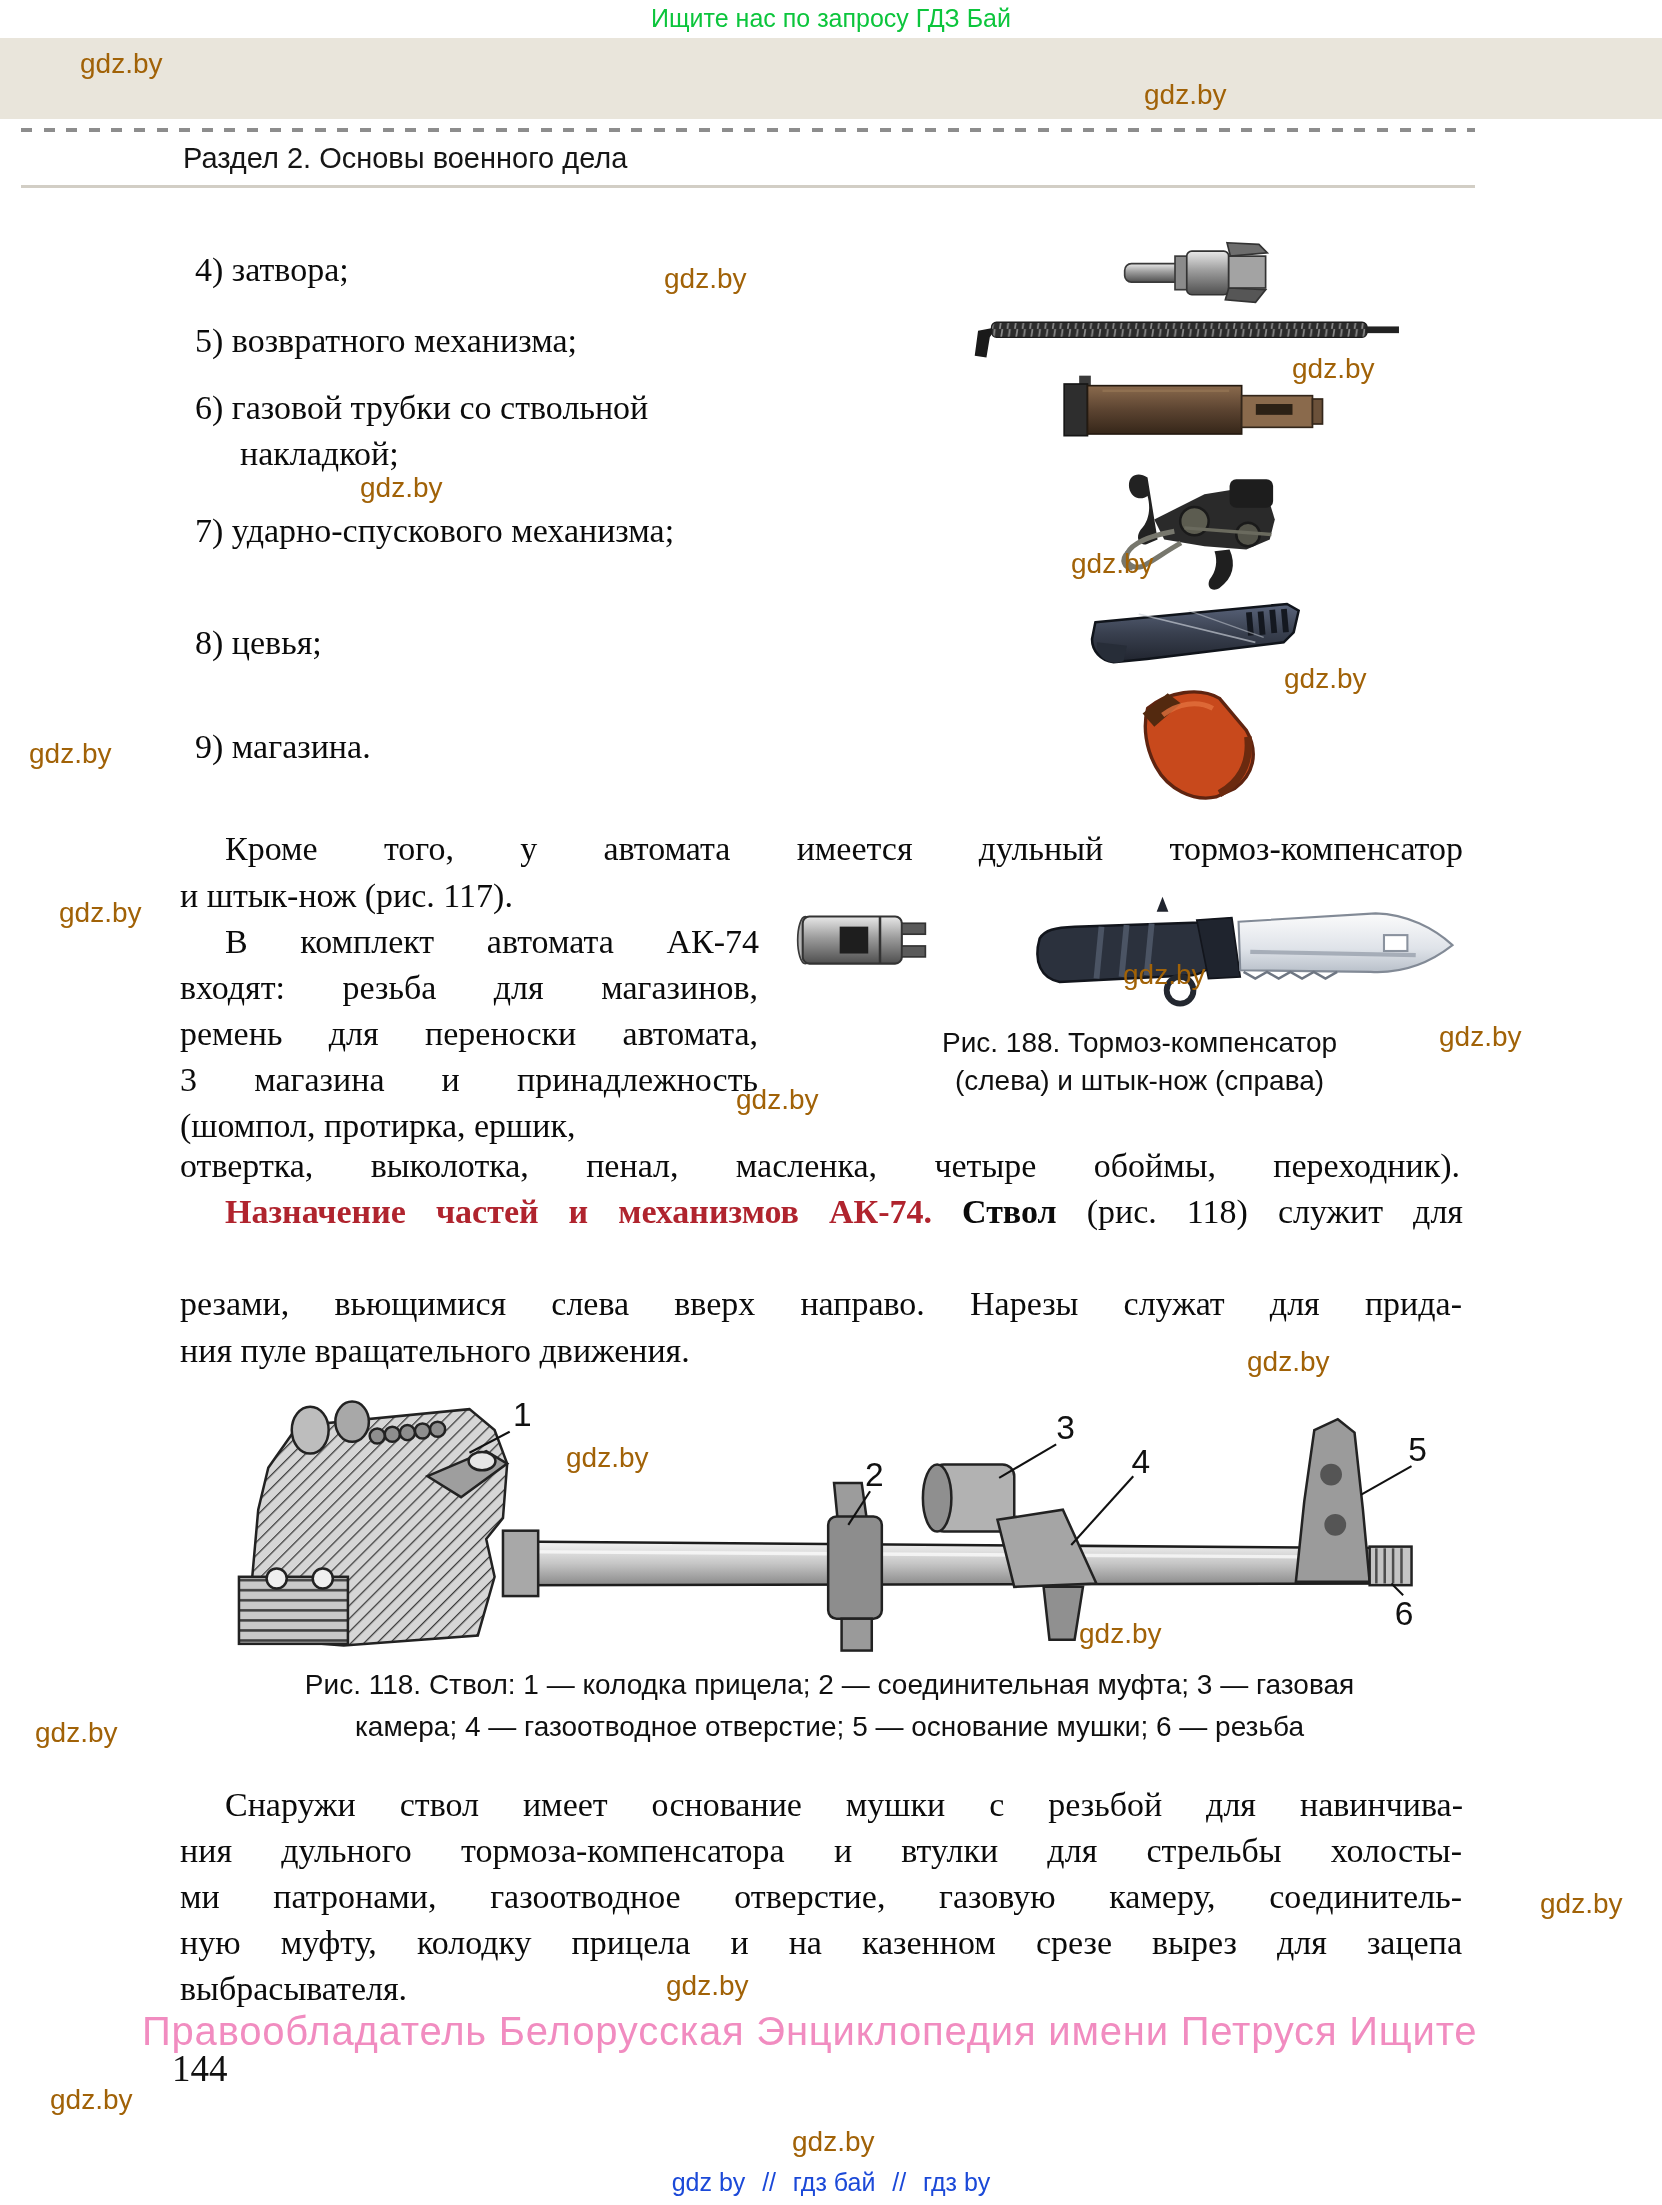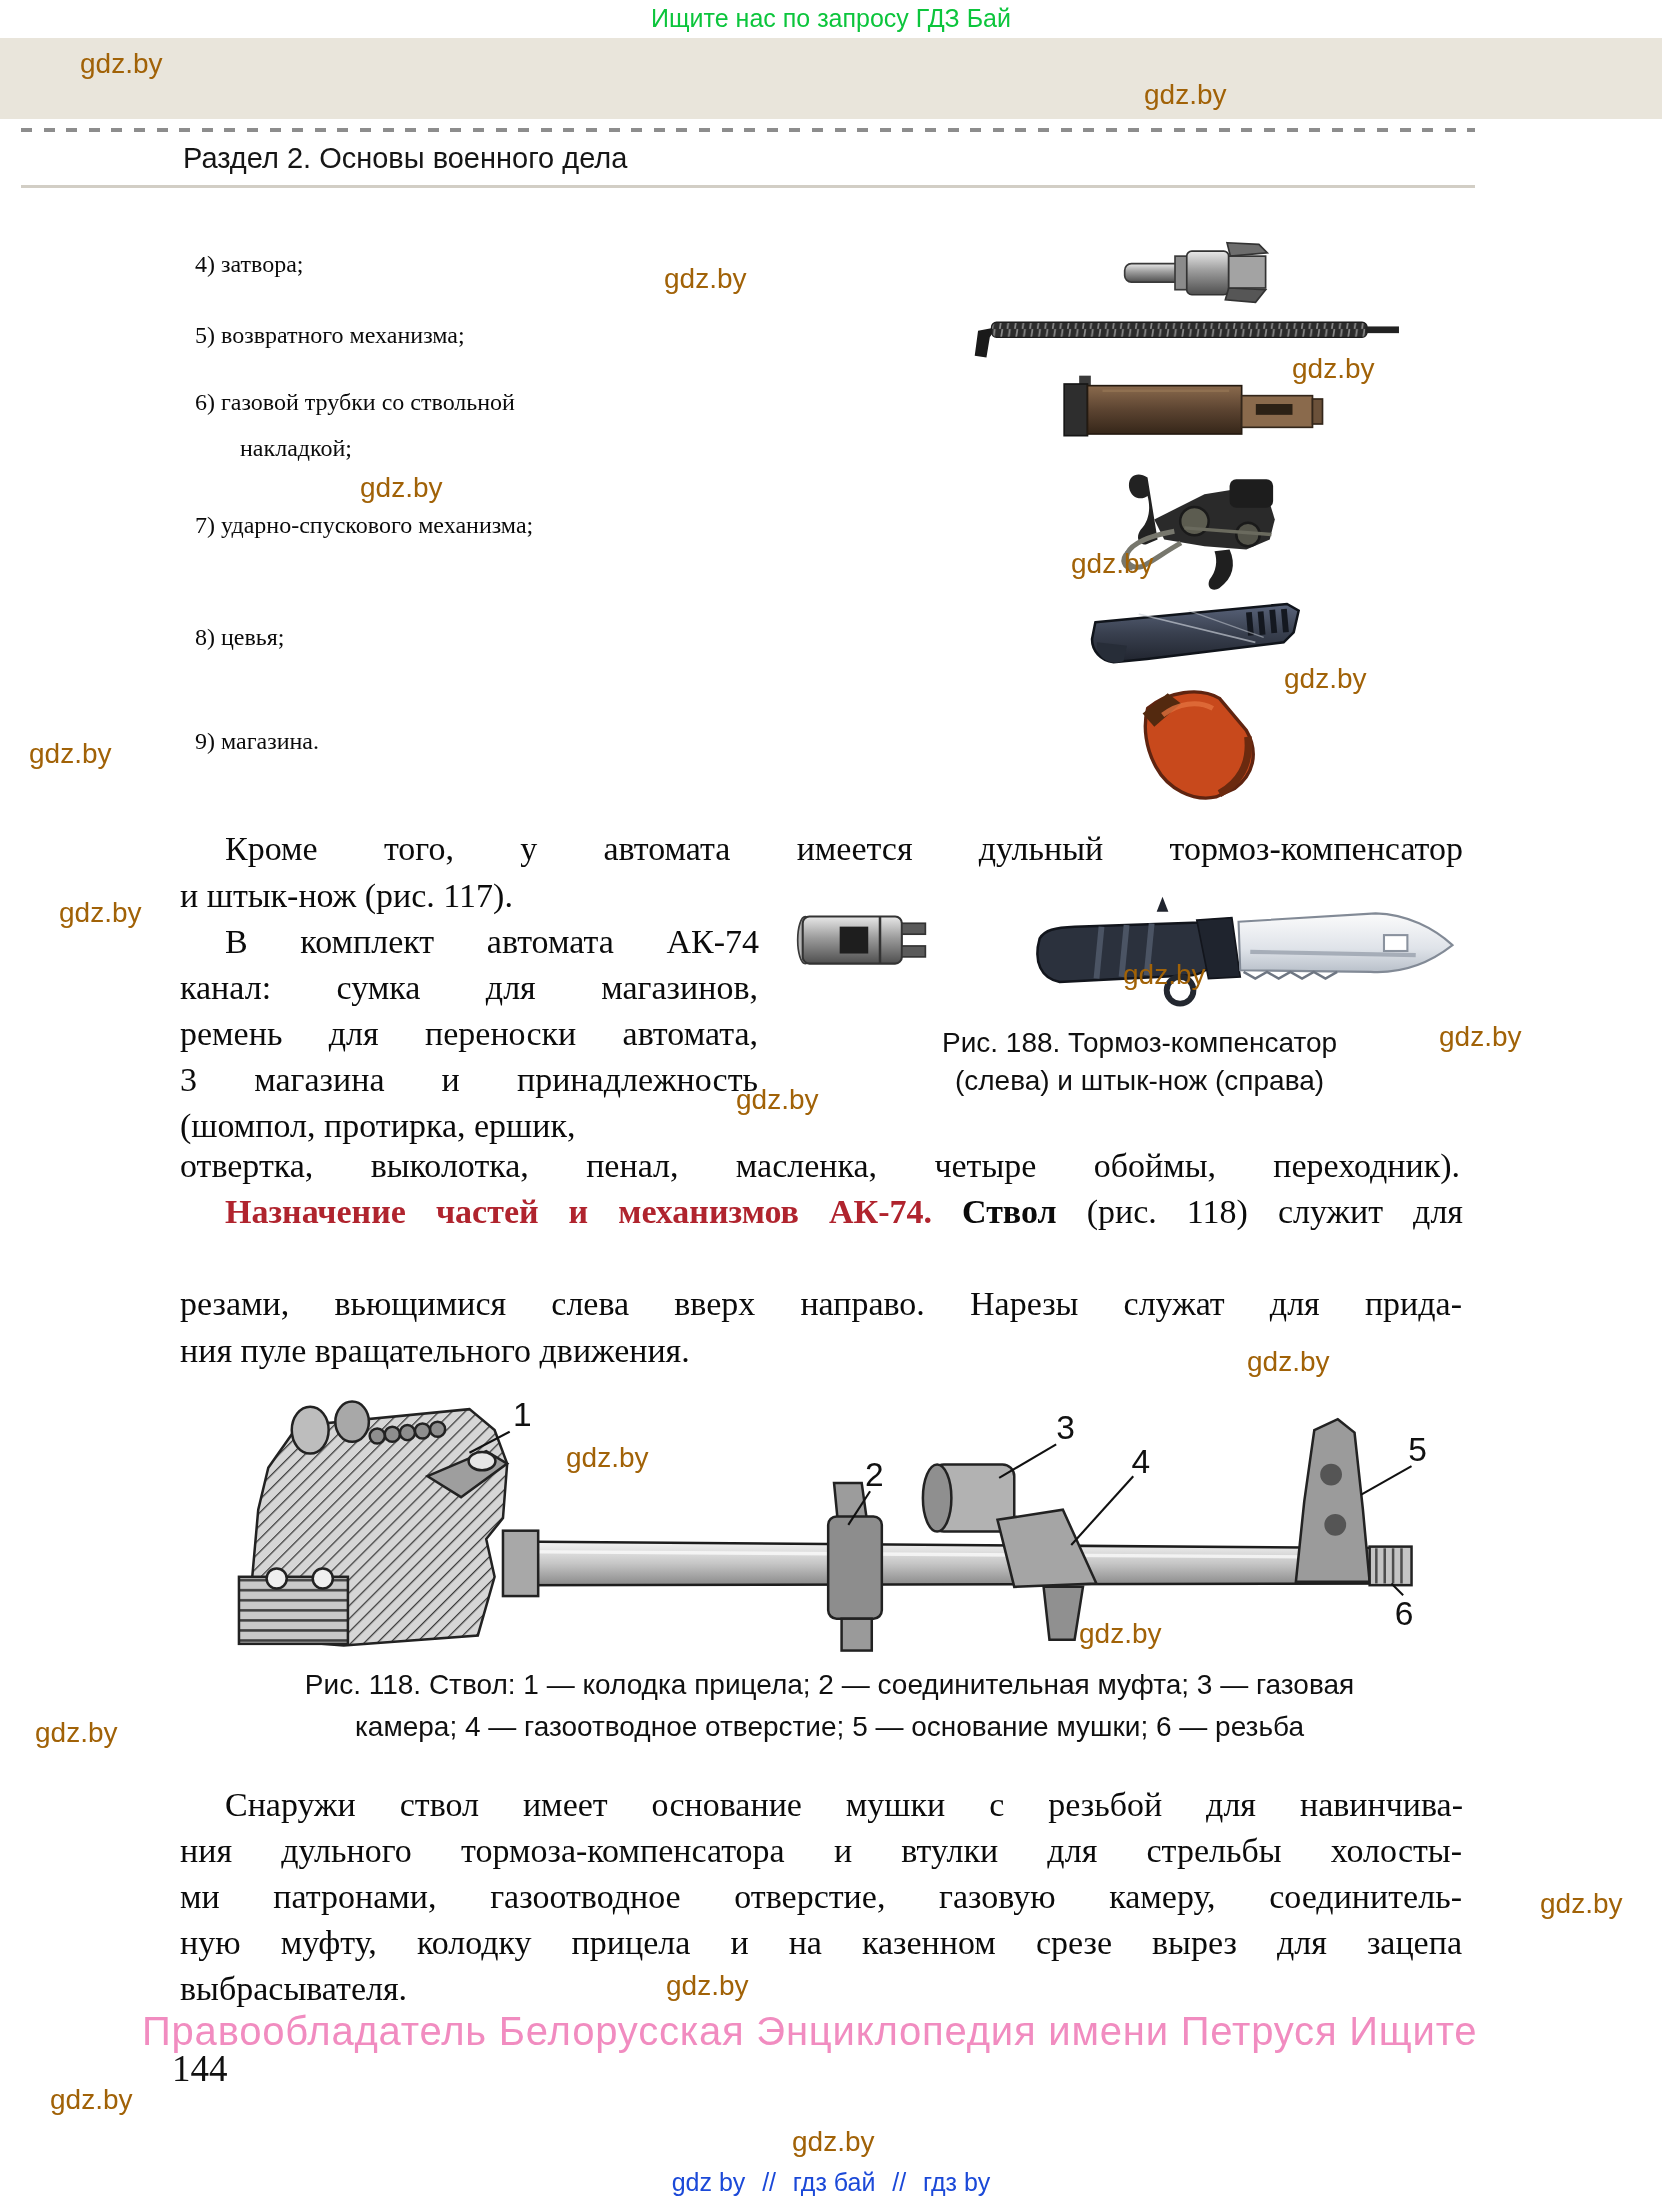--- a/index.html
+++ b/index.html
@@ -9,21 +9,21 @@
   .wm{position:absolute;font:400 28px/1.1 "Liberation Sans","DejaVu Sans",sans-serif;color:#a16207;white-space:nowrap;}
   .green-banner{position:absolute;left:0;top:3.4px;width:100%;text-align:center;
         font:400 25px/1.2 "Liberation Sans",sans-serif;color:#0cc53c;}
   .band{position:absolute;left:0;top:38px;width:1662px;height:81px;background:#e9e5db;}
   .dashes{position:absolute;left:21px;top:128px;width:1454px;height:4.2px;
         background:repeating-linear-gradient(90deg,#8d8d8d 0 11px,transparent 11px 22.6px);}
   .hline{position:absolute;left:21px;top:185px;width:1454px;height:3.4px;background:#d2cec5;}
   .htitle{position:absolute;left:183px;top:141px;font:400 29px/1.2 "Liberation Sans",sans-serif;color:#161616;}
   .serif{position:absolute;font-family:"Liberation Serif","DejaVu Serif",serif;font-size:34px;line-height:1.18;
         color:#0b0b0b;white-space:nowrap;}
-  .list{font-size:24px;}
+  .list{font-size:34px;}
   .just{white-space:normal;text-align:justify;text-align-last:justify;-moz-text-align-last:justify;}
   .red{color:#b0242e;font-weight:bold;}
   .b{font-weight:bold;}
   .cap{position:absolute;font:400 28px/1.35 "Liberation Sans",sans-serif;color:#101010;text-align:center;}
   .pink{position:absolute;left:142px;top:2009px;font:400 40px/1.1 "Liberation Sans",sans-serif;
         color:#f18cc0;letter-spacing:0.8px;white-space:nowrap;}
   .pagenum{position:absolute;left:172px;top:2049px;font:400 37px/1.1 "Liberation Serif",serif;color:#111;}
   .links{position:absolute;left:0;top:2167px;width:1662px;text-align:center;
         font:400 25px/1.2 "Liberation Sans",sans-serif;color:#1b49d8;}
   .links span{margin:0 8.4px;color:#1b49d8;cursor:pointer;}
@@ -165,21 +165,21 @@
     <path d="M262,92 l14,8 14,-8 14,8 14,-8 14,8 14,-8 14,8 14,-8" fill="none" stroke="#6e7682" stroke-width="3"></path>
   </svg>
 
   <div class="cap" style="left:888px;top:1024px;width:503px;">Рис. 188. Тормоз-компенсатор</div>
   <div class="cap" style="left:888px;top:1062px;width:503px;">(слева) и штык-нож (справа)</div>
 
   <div class="serif just" style="left:225px;top:829px;width:1238px;">Кроме того, у автомата имеется дульный тормоз-компенсатор</div>
   <div class="serif" style="left:180px;top:876px;">и штык-нож (рис. 117).</div>
 
   <div class="serif just" style="left:225px;top:922px;width:534px;">В комплект автомата АК-74</div>
-  <div class="serif just" style="left:180px;top:968px;width:578px;">канал: сумка для магазинов,</div>
+  <div class="serif just" style="left:180px;top:968px;width:578px;">входят: резьба для магазинов,</div>
   <div class="serif just" style="left:180px;top:1014px;width:578px;">ремень для переноски автомата,</div>
   <div class="serif just" style="left:180px;top:1060px;width:578px;">3 магазина и принадлежность</div>
   <div class="serif" style="left:180px;top:1106px;">(шомпол, протирка, ершик,</div>
 
   <div class="serif just" style="left:180px;top:1146px;width:1280px;">отвертка, выколотка, пенал, масленка, четыре обоймы, переходник).</div>
 
   <div class="serif just" style="left:225px;top:1192px;width:1238px;"><span class="red">Назначение частей и механизмов АК-74.</span><span class="b"> Ствол</span><span> (рис. 118) служит для</span></div>
   <div class="serif just" style="left:180px;top:1284px;width:1282px;">резами, вьющимися слева вверх направо. Нарезы служат для прида-</div>
   <div class="serif" style="left:180px;top:1331px;">ния пуле вращательного движения.</div>
 

